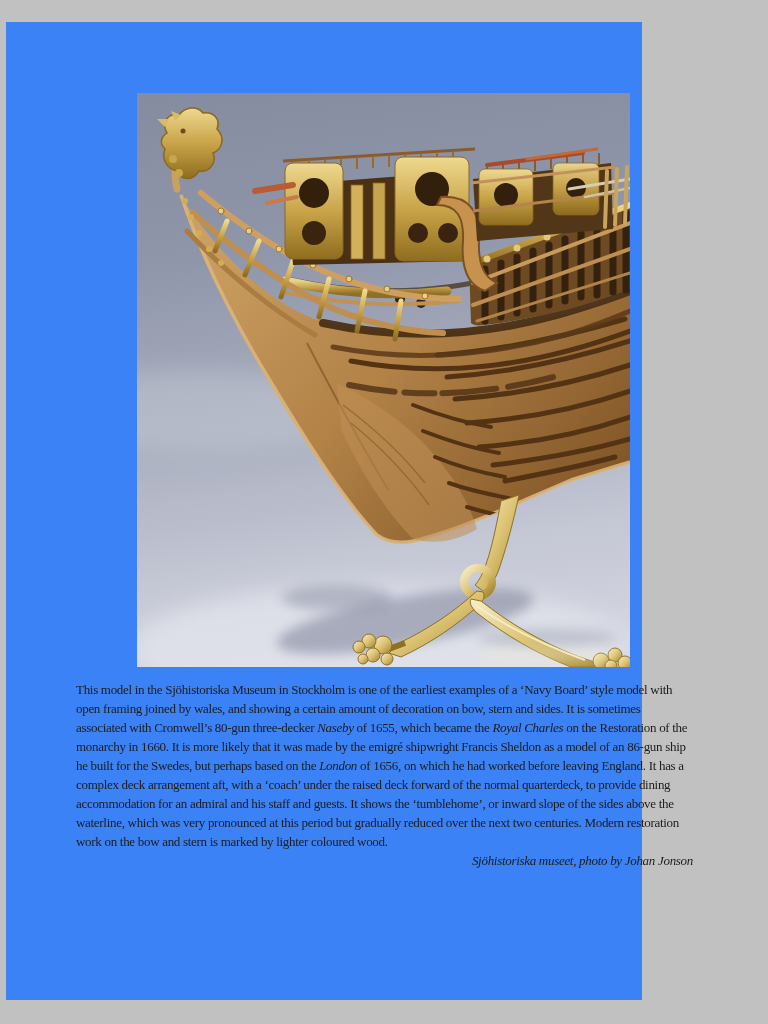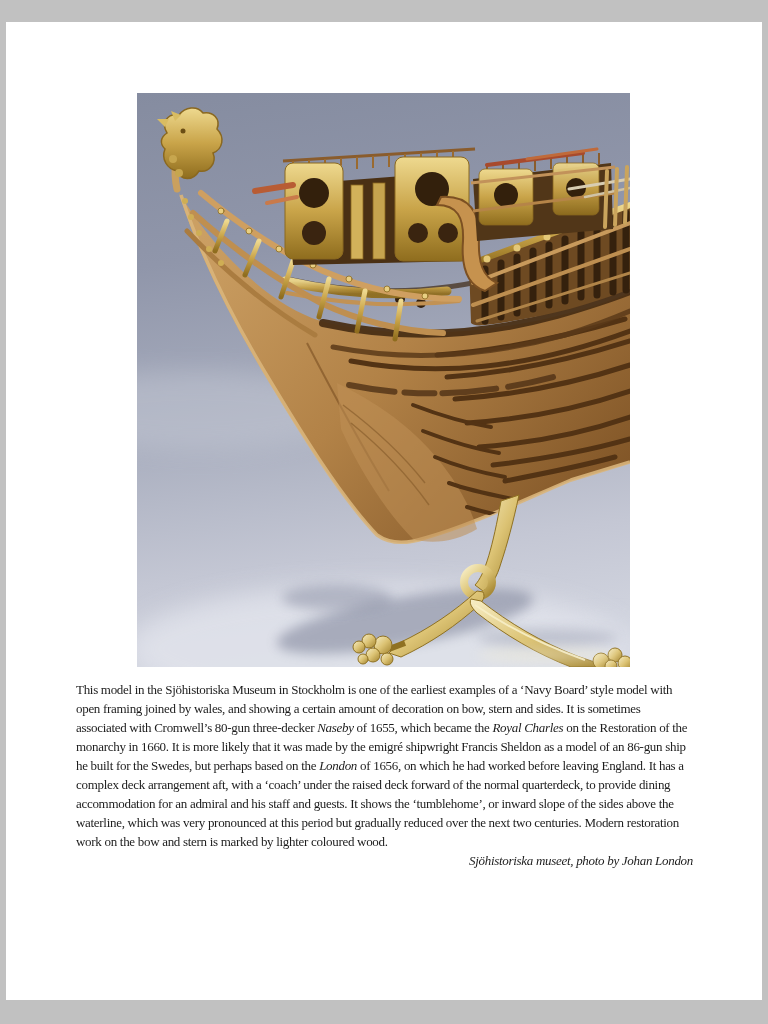--- a/index.html
+++ b/index.html
@@ -5,22 +5,22 @@
   html, body { margin: 0; padding: 0; }
   body {
     width: 768px; height: 1024px;
     background: #c1c1c1;
     font-family: "Liberation Serif", serif;
     overflow: hidden;
   }
   #screen { position: relative; width: 768px; height: 1024px; }
   .page {
     position: absolute; left: 6px; top: 22px;
-    width: 756px; height: 978px;
-    background: #ffffff;
+    width: 636px; height: 978px;
+    background: #3b82f6;
   }
   .photo {
     position: absolute; left: 131px; top: 71px;
     width: 493px; height: 574px;
   }
   .photo svg { display: block; }
   .caption {
     position: absolute; left: 70px; top: 658px; width: 617px;
     font-size: 13px; line-height: 19px; letter-spacing: -0.3px;
     color: #1c1c1c; text-align: left;
@@ -271,17 +271,17 @@
             <circle cx="488" cy="570" r="7"></circle>
               <circle cx="474" cy="573" r="6"></circle>
           </g>
           <ellipse cx="410" cy="562" rx="70" ry="8" fill="#f2ecd4" opacity="0.4" filter="url(#b6)"></ellipse>
         </g>
       </svg>
     </div>
 
     <div class="caption">
       <div class="para"><span>This model in the Sjöhistoriska Museum in Stockholm is one of the earliest examples of a ‘Navy Board’ style model with open framing joined by wales, and showing a certain amount of decoration on bow, stern and sides. It is sometimes associated with Cromwell’s 80-gun three-decker </span><span class="it">Naseby</span><span> of 1655, which became the </span><span class="it">Royal Charles</span><span> on the Restoration of the monarchy in 1660. It is more likely that it was made by the emigré shipwright Francis Sheldon as a model of an 86-gun ship he built for the Swedes, but perhaps based on the </span><span class="it">London</span><span> of 1656, on which he had worked before leaving England. It has a complex deck arrangement aft, with a ‘coach’ under the raised deck forward of the normal quarterdeck, to provide dining accommodation for an admiral and his staff and guests. It shows the ‘tumblehome’, or inward slope of the sides above the waterline, which was very pronounced at this period but gradually reduced over the next two centuries. Modern restoration work on the bow and stern is marked by lighter coloured wood.</span></div>
-      <div class="credit">Sjöhistoriska museet, photo by Johan London</div>
+      <div class="credit">Sjöhistoriska museet, photo by Johan Jonson</div>
     </div>
 
   </div>
 </div>
 
 </body></html>

